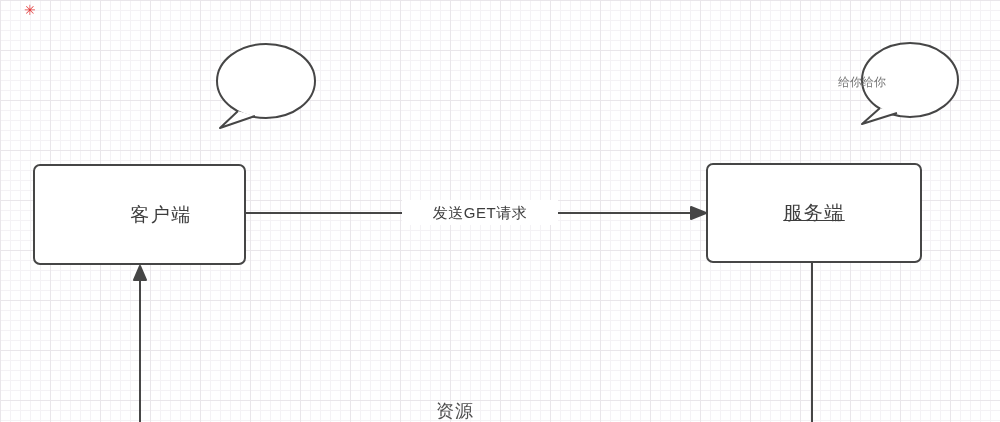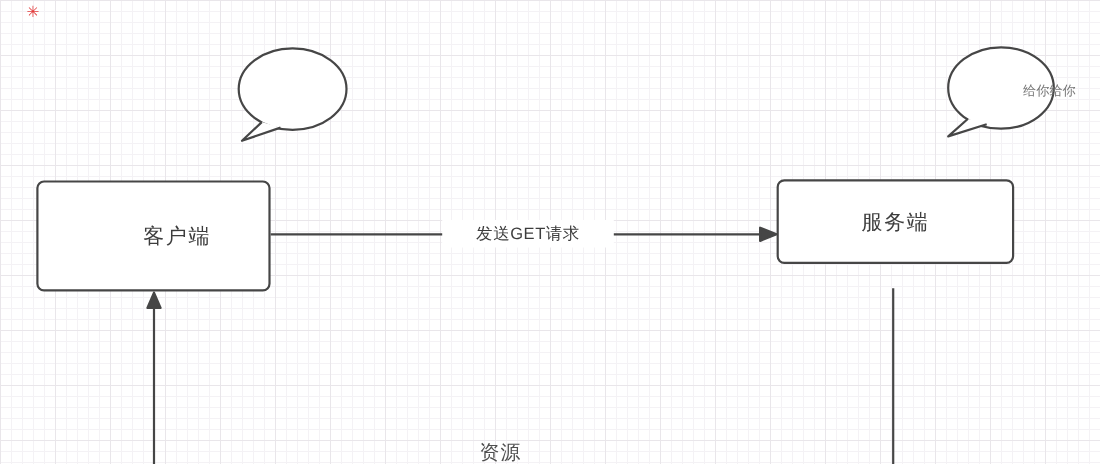--- a/index.html
+++ b/index.html
@@ -19,37 +19,37 @@
   .node{
     position:absolute;
     box-sizing:border-box;
     background:#ffffff;
     border:2px solid #464646;
     border-radius:7px;
     display:flex;align-items:center;justify-content:center;
     font-size:19px;color:#3d3d3d;letter-spacing:1.5px;
   }
   .node.client{left:33px;top:164px;width:213px;height:101px;padding-left:43px;}
-  .node.server{left:706px;top:163px;width:216px;height:77px;}
+  .node.server{left:706px;top:163px;width:216px;height:100px;text-decoration:underline;}
   .connector-layer{position:absolute;left:0;top:0;width:1000px;height:422px;}
   .edge-label{
     position:absolute;left:402px;top:200px;width:156px;
     text-align:center;font-size:15px;color:#3d3d3d;
     background:#ffffff;line-height:25px;letter-spacing:0.5px;
   }
   .resource-label{
     position:absolute;left:436px;top:399px;width:80px;
     text-align:left;font-size:18px;color:#4f4f4f;letter-spacing:1px;
   }
   .bubble-text{
     position:absolute;text-align:center;
     font-size:12px;color:#757575;line-height:17px;
   }
   .bubble-text.left{left:233px;top:63px;width:67px;}
-  .bubble-text.right{left:912px;top:74px;width:84px;}
+  .bubble-text.right{left:820px;top:74px;width:84px;}
   .red-marker{
     position:absolute;left:24px;top:2px;
     font-size:14px;color:#e23c3c;line-height:16px;
   }
 </style>
 </head>
 <body>
 
 <div class="canvas">
 

